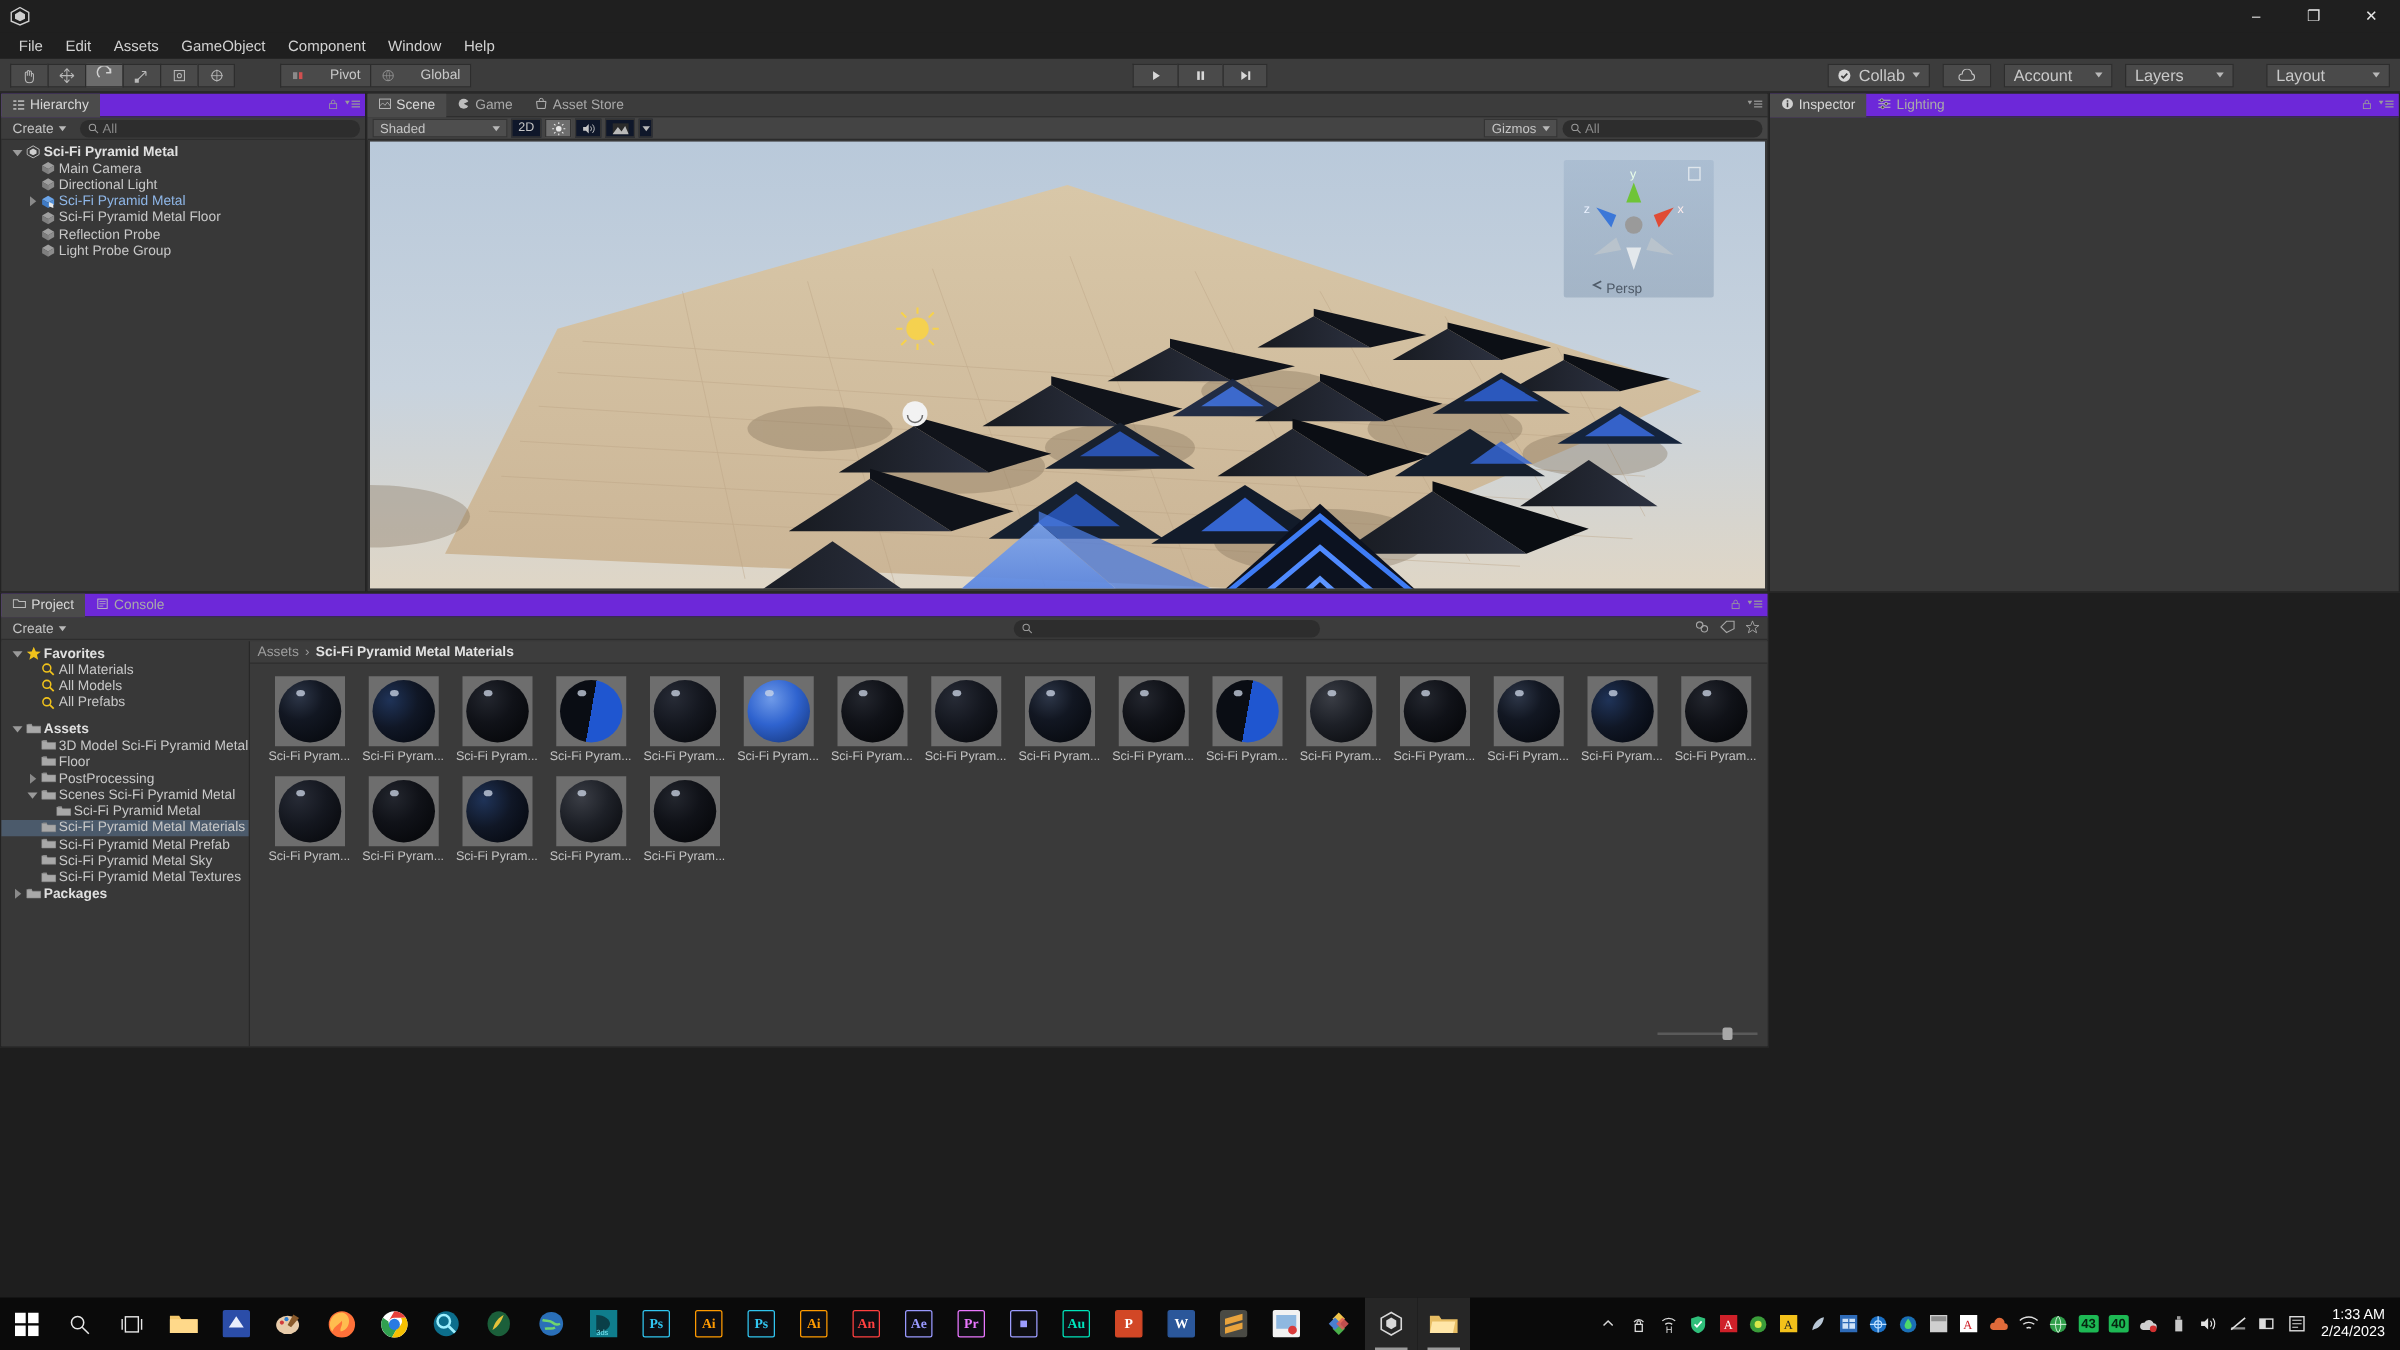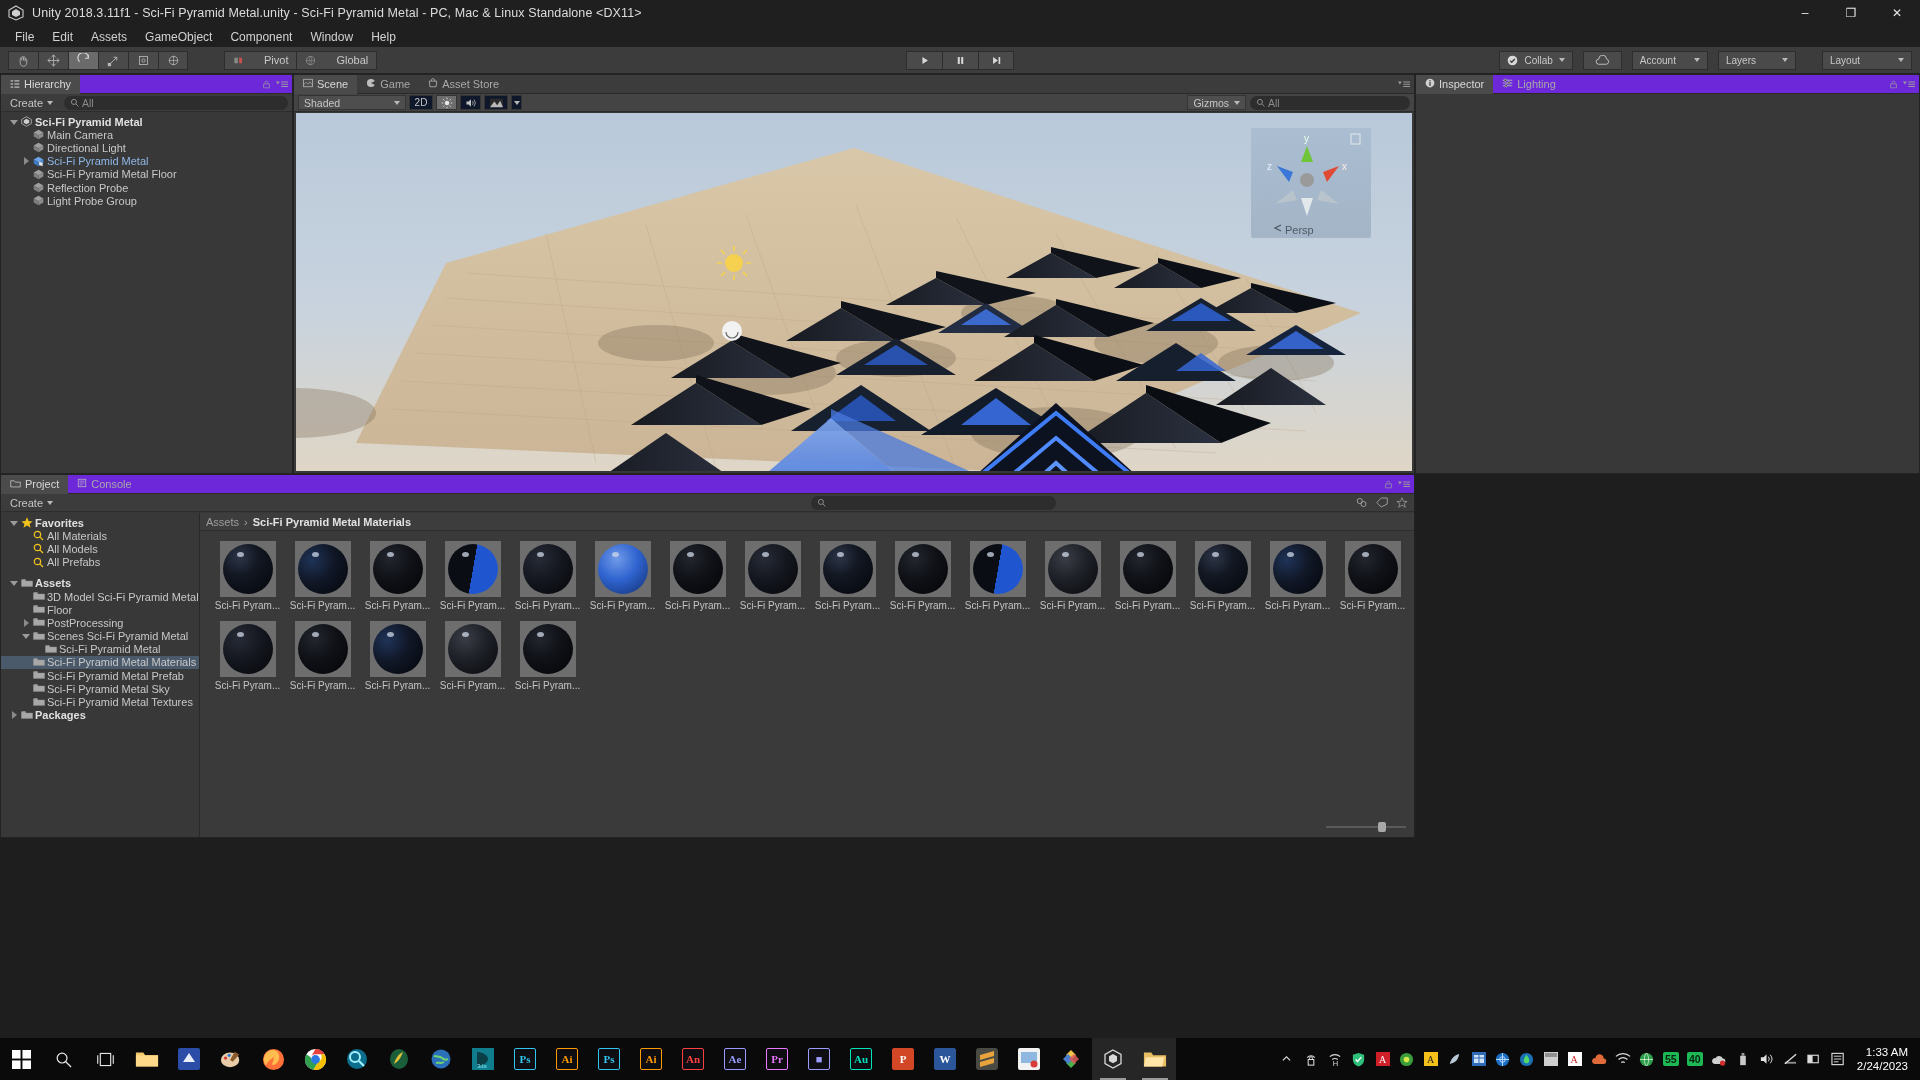--- a/index.html
+++ b/index.html
@@ -33,21 +33,21 @@
   .pivotgrp { display:flex; margin-left:36px; }
   .pivbtn { height:19px; background:#4a4a4a; border:1px solid #2d2d2d; border-right:none;
     display:flex; align-items:center; padding:0 8px; color:#c8c8c8; font-size:11px; gap:20px;}
   .pivbtn:last-child { border-right:1px solid #2d2d2d; }
   .playgrp { position:absolute; left:50%; transform:translateX(-50%); display:flex; }
   .playbtn { width:36px; height:19px; background:#4a4a4a; border:1px solid #2d2d2d;
     border-right:none; display:flex; align-items:center; justify-content:center; }
   .playbtn:last-child { border-right:1px solid #2d2d2d; }
   .rightgrp { position:absolute; right:8px; display:flex; align-items:center; gap:10px; }
   .rbtn { height:19px; background:#4a4a4a; border:1px solid #2d2d2d; color:#c9c9c9;
-    font-size:10px; display:flex; align-items:center; padding:0 7px; gap:6px; }
+    font-size:13px; display:flex; align-items:center; padding:0 7px; gap:6px; }
   .caret { width:0;height:0;border-left:3.5px solid transparent;border-right:3.5px solid transparent;
     border-top:4px solid #b9b9b9; }
 
   
   .panel { position:absolute; background:#383838; border:1px solid #232323; }
   .panel-tabbar { height:19px; background:#6d28d9; display:flex; align-items:center;
     border-bottom:1px solid #2a2a2a; position:relative; }
   .ptab { height:19px; display:flex; align-items:center; gap:4px; padding:0 9px;
     color:#a9a9a9; font-size:11px; }
   .ptab.active { background:#4b4b4b; color:#d8d8d8; }
@@ -138,21 +138,20 @@
 </head>
 <body>
 
 <div class="titlebar">
   <span class="unity-logo">
     <svg width="16" height="16" viewBox="0 0 16 16">
         <polygon points="8,1 15,5 15,12 8,15 1,12 1,5" fill="none" stroke="#cfcfcf" stroke-width="1.1"></polygon>
         <polygon points="8,4 12,6.4 12,10 8,12 4,10 4,6.4" fill="#cfcfcf"></polygon>
       </svg>
   </span>
-  <span class="title-text">Unity 2018.3.11f1 - Sci-Fi Pyramid Metal.unity - Sci-Fi Pyramid Metal - PC, Mac &amp; Linux Standalone &lt;DX11&gt;</span>
   <div class="winbtns">
     <div class="winbtn">–</div>
     <div class="winbtn">❐</div>
     <div class="winbtn close">✕</div>
   </div>
 </div>
 
 <div class="menubar" id="menubar">
     <div class="menuitem">File</div>
     <div class="menuitem">Edit</div>
@@ -1289,21 +1288,21 @@
           <path d="M1 4a12 12 0 0116 0M4 7.5a8 8 0 0110 0M7 11a3.5 3.5 0 014 0" fill="none" stroke="#ddd" stroke-width="1.3"></path>
         </svg>
       </span>
     <span class="trayico">
         <svg width="15" height="15" viewBox="0 0 16 16">
           <circle cx="8" cy="8" r="7" fill="#2f9e4a"></circle>
           <path d="M1 8h14M8 1c3 3 3 11 0 14M8 1C5 4 5 12 8 15" fill="none" stroke="#dff5e4" stroke-width=".8"></path>
         </svg>
       </span>
     <span class="trayico">
-      <span style="background:#1db954;color:#06240f;font-size:10.5px;font-weight:bold;padding:1px 2px;border-radius:2px;">55</span>
+      <span style="background:#1db954;color:#06240f;font-size:10.5px;font-weight:bold;padding:1px 2px;border-radius:2px;">43</span>
     </span>
     <span class="trayico">
       <span style="background:#1db954;color:#06240f;font-size:10.5px;font-weight:bold;padding:1px 2px;border-radius:2px;">40</span>
     </span>
     <span class="trayico">
         <svg width="16" height="13" viewBox="0 0 18 14">
           <path d="M4 12h9a3 3 0 00.3-6A4.5 4.5 0 005 5.5 3 3 0 004 12z" fill="#cfcfcf"></path>
           <circle cx="13" cy="11" r="3" fill="#d03030"></circle>
         </svg>
       </span>

